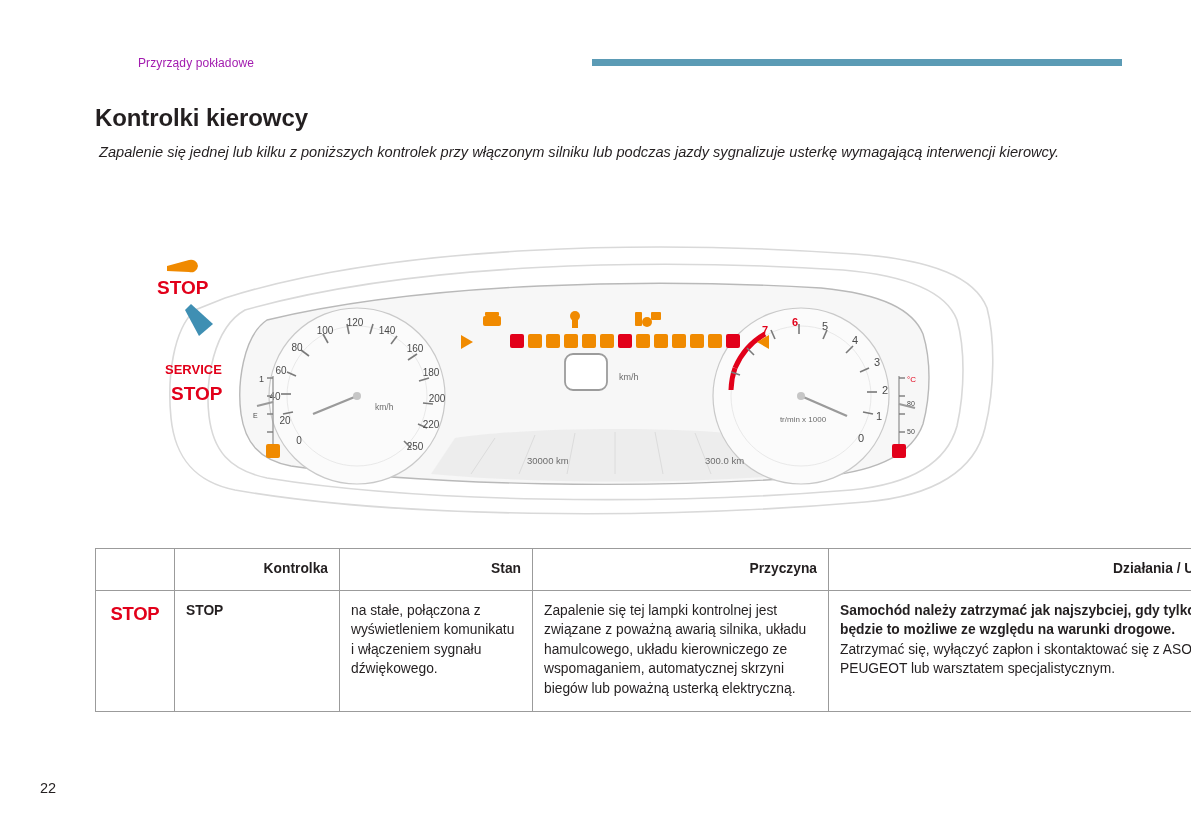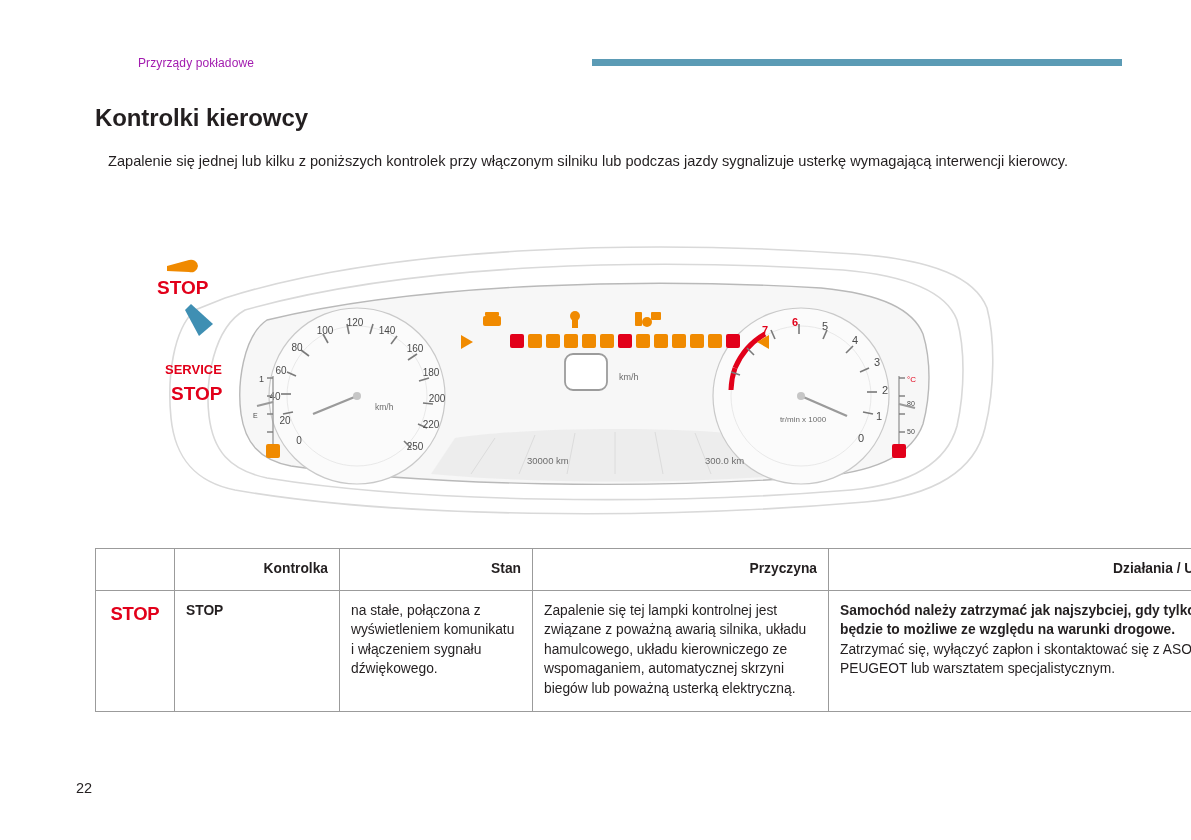--- a/index.html
+++ b/index.html
@@ -55,21 +55,21 @@
   }
   .intro {
     position: absolute;
     left: 95px;
     top: 139px;
     width: 1030px;
     font-size: 14.6px;
     line-height: 19.8px;
     color: #231f20;
   }
-  .intro p { margin: 13px; }
+  .intro p { margin: 4px; font-style: italic; }
 
   
   .illustration {
     position: absolute;
     left: 95px;
     top: 238px;
     width: 1030px;
     height: 290px;
   }
   .illu-svg { display: block; }
@@ -123,21 +123,20 @@
   .bold-name { font-weight: bold; font-size: 13.8px; }
   .bold-lead { font-weight: bold; }
 
   
   .page-number {
     position: absolute;
     left: 40px;
     top: 780px;
     font-size: 14.5px;
     color: #231f20;
-    margin-left: 36px;
   }
 </style>
 </head>
 <body>
 
 <div class="page-header">
   <div class="header-title">Przyrządy pokładowe</div>
   <div class="header-rule"></div>
 </div>
 

